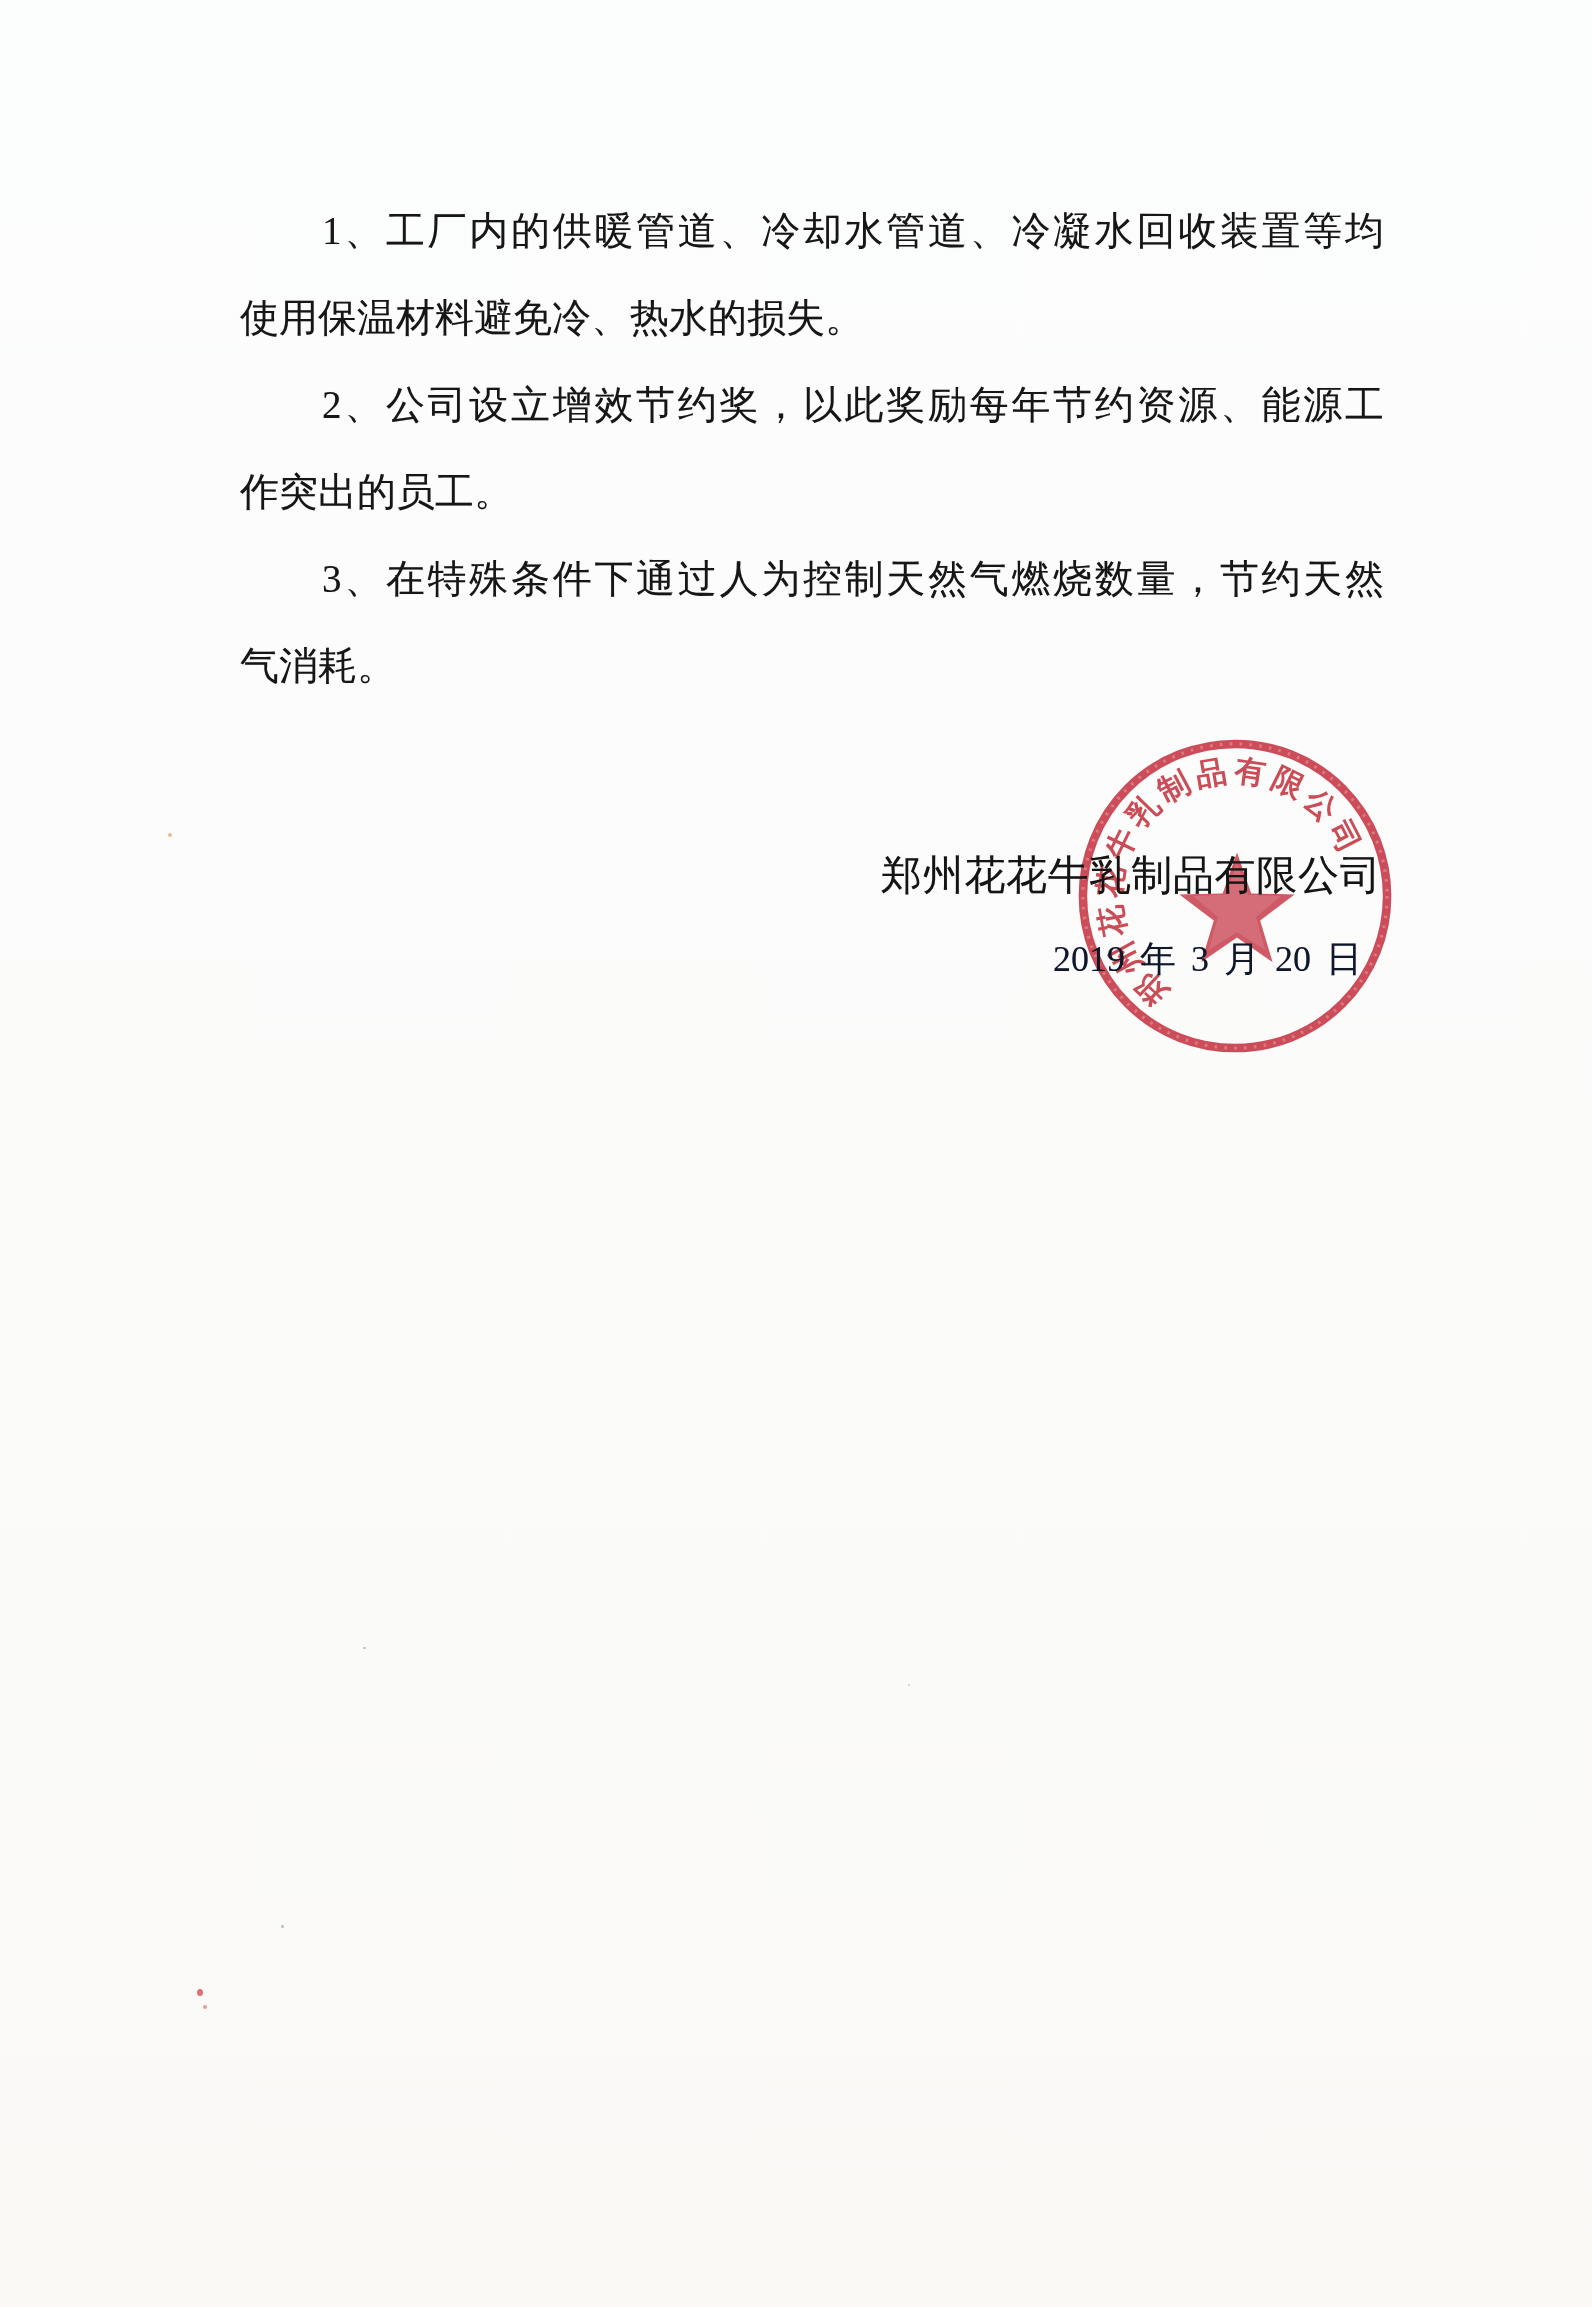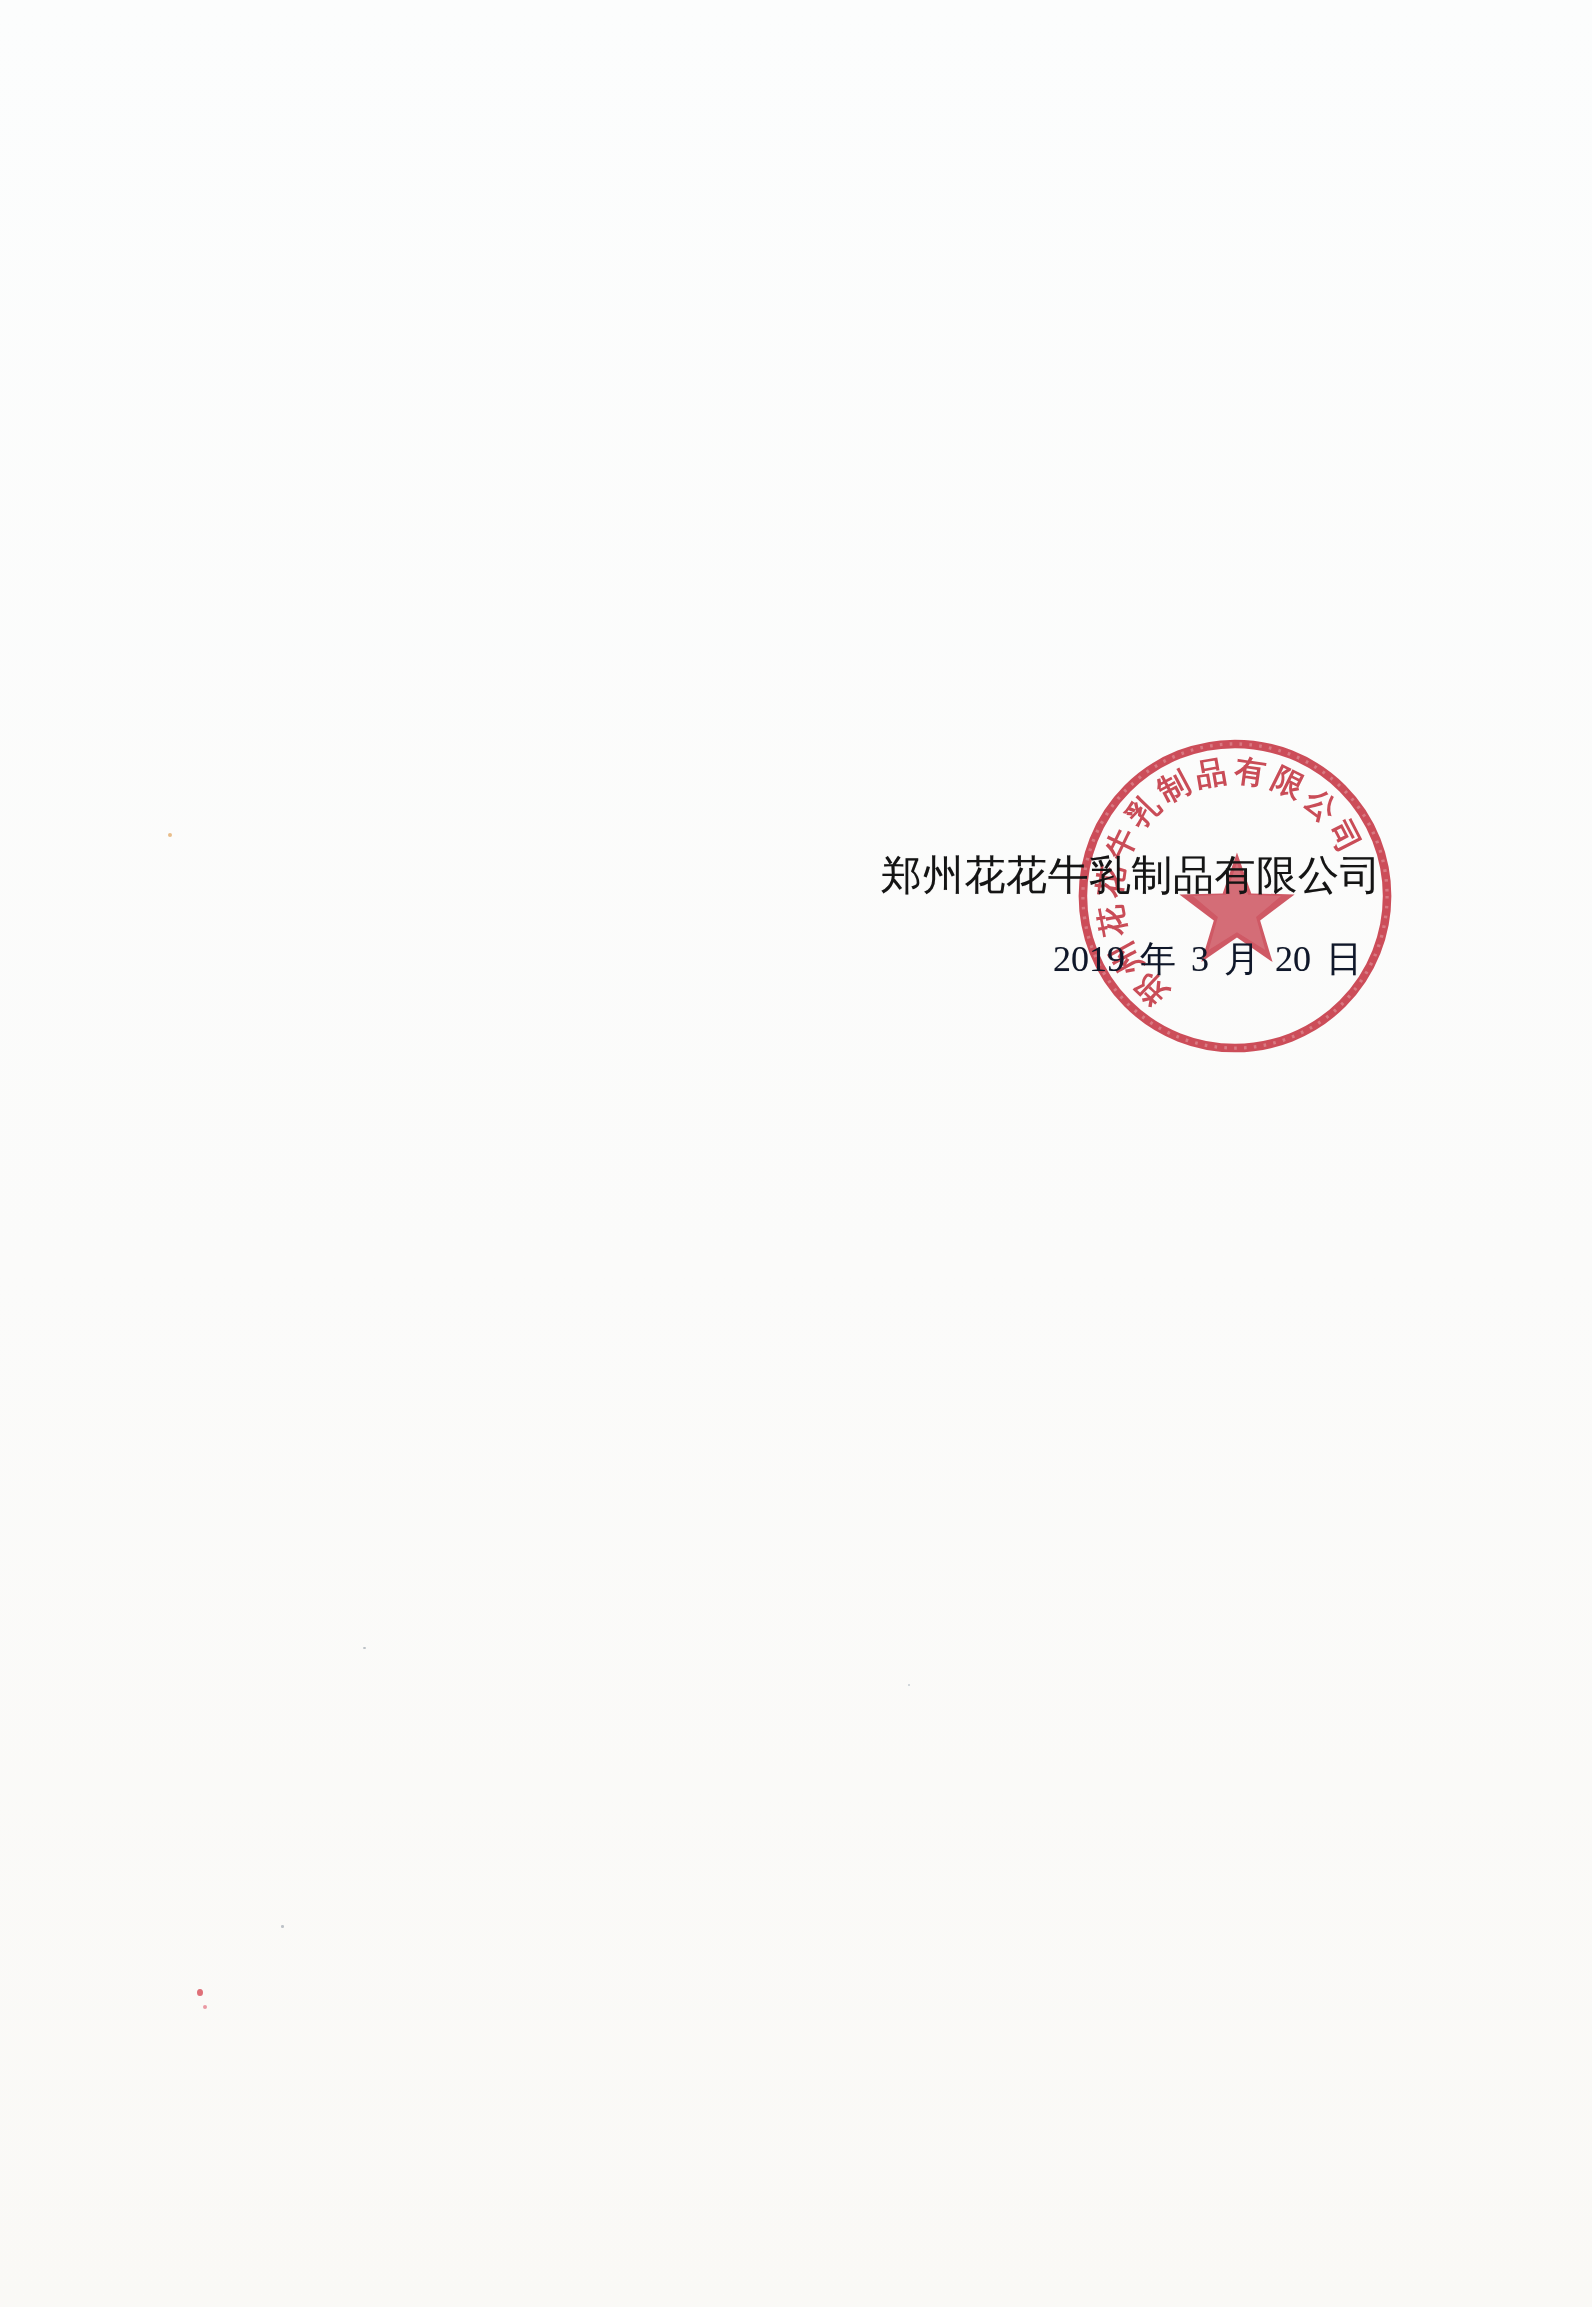--- a/index.html
+++ b/index.html
@@ -70,20 +70,28 @@
         <text class="arc-text" fill="#c43a46" opacity="0.9">
           <textPath href="#sealArc" startOffset="50%" text-anchor="middle">郑州花花牛乳制品有限公司</textPath>
         </text>
       </g>
 
       <polygon points="243,174 264.7,236.1 330.5,237.6 278.2,277.4 297.1,340.4 243,303 188.9,340.4 207.8,277.4 155.5,237.6 221.3,236.1" fill="#c43543" opacity="0.82"></polygon>
       <polygon points="243,190 260,238 310,240 272,272 286,322 243,295 200,322 214,272 176,240 226,238" fill="rgba(255,255,255,0.12)"></polygon>
     </svg>
   </div>
 
+  <div class="body-text">
+    <div class="line fill indent">1、工厂内的供暖管道、冷却水管道、冷凝水回收装置等均</div>
+    <div class="line">使用保温材料避免冷、热水的损失。</div>
+    <div class="line fill indent">2、公司设立增效节约奖，以此奖励每年节约资源、能源工</div>
+    <div class="line">作突出的员工。</div>
+    <div class="line fill indent">3、在特殊条件下通过人为控制天然气燃烧数量，节约天然</div>
+    <div class="line">气消耗。</div>
+  </div>
 
   <div class="sig-company">郑州花花牛乳制品有限公司</div>
   <div class="sig-date">2019 年 3 月 20 日</div>
 
   <div class="speck red1"></div>
   <div class="speck red2"></div>
   <div class="speck orange1"></div>
   <div class="speck gray1"></div>
   <div class="speck gray2"></div>
   <div class="speck gray3"></div>

